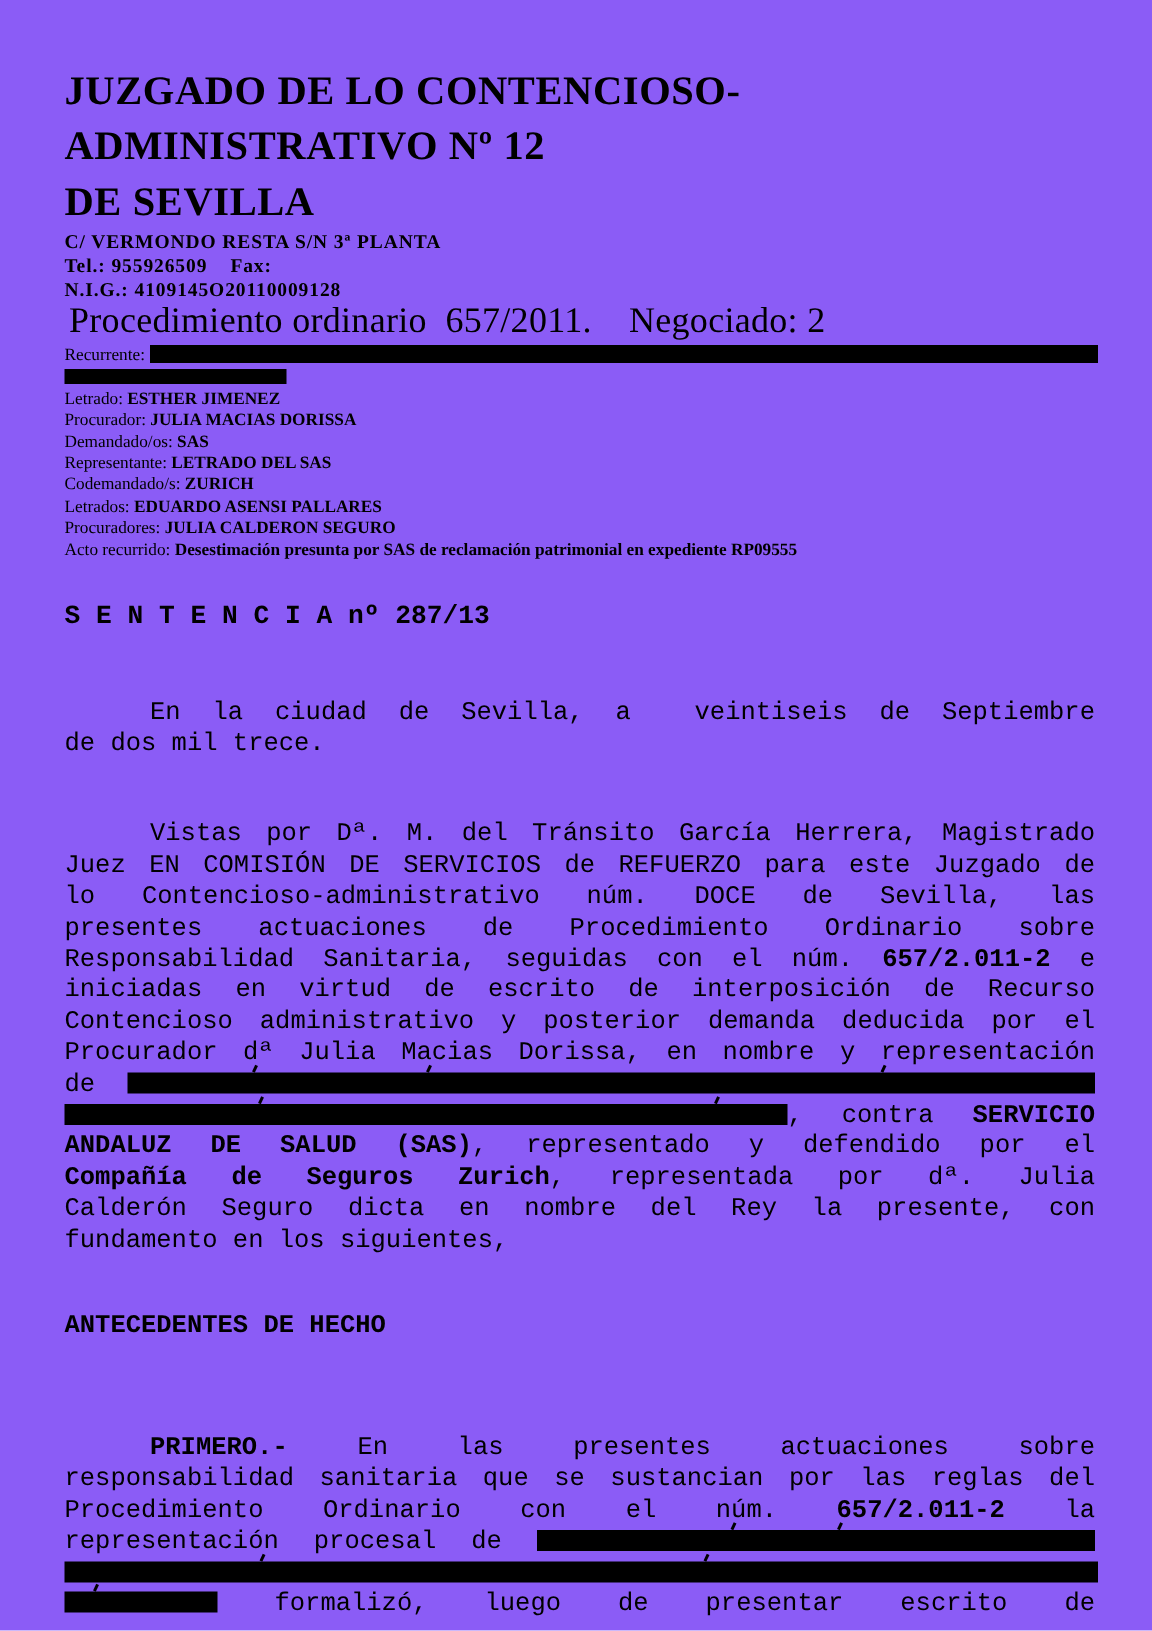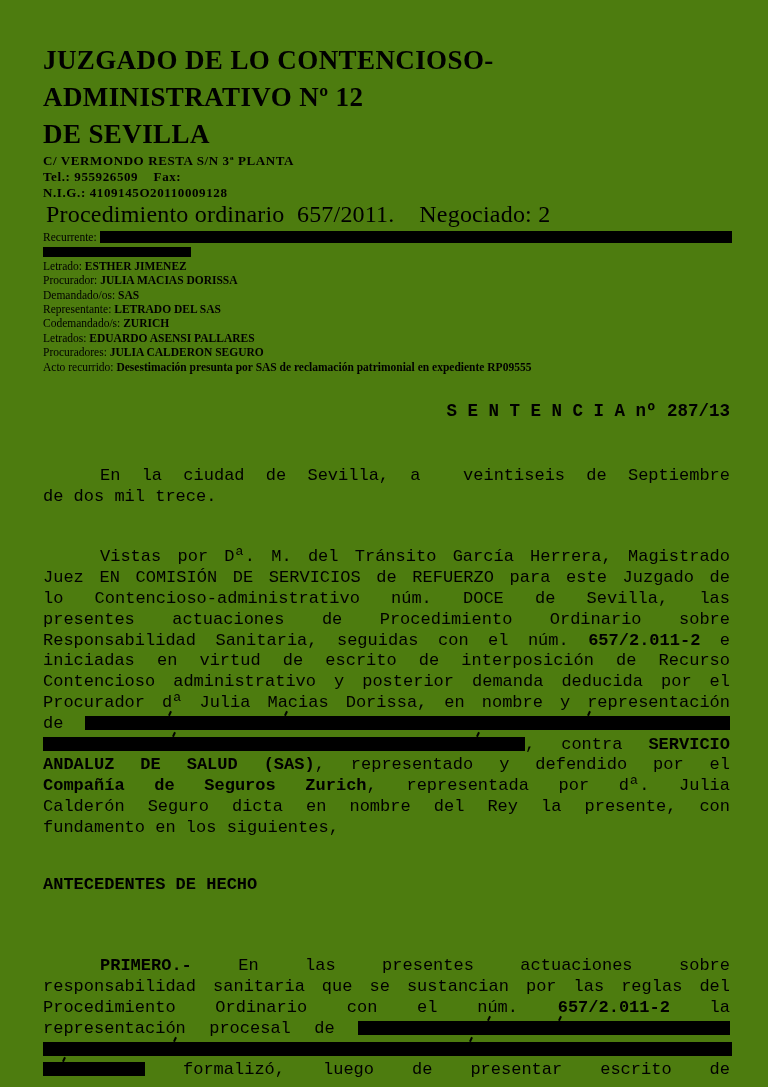--- a/index.html
+++ b/index.html
@@ -1,36 +1,36 @@
 <!DOCTYPE html>
 <html><head>
 <meta charset="utf-8">
 <style>
   html,body{margin:0;padding:0;background:#ffffff;}
-  .page{position:relative;width:768px;height:1087px;background:#4d7c0f;color:#000;overflow:hidden;}
+  .page{position:relative;width:768px;height:1087px;background:#8b5cf6;color:#000;overflow:hidden;}
 
   
   .header{padding:42px 30px 0 43px;font-family:"Liberation Serif",serif;}
   .court{font-weight:700;font-size:27px;line-height:37px;letter-spacing:0.4px;margin:0;}
   .hsmall{font-weight:700;font-size:13px;line-height:16px;letter-spacing:0.6px;white-space:pre-wrap;}
   .proc{font-weight:400;font-size:24px;line-height:20px;margin-top:3px;padding-left:3px;letter-spacing:0.2px;white-space:pre-wrap;}
 
   
   .parties{margin-top:6px;padding:0 25px 0 43px;font-family:"Liberation Serif",serif;font-size:11.5px;line-height:14.4px;}
   .prow{white-space:pre-wrap;}
   .prow .val{font-weight:700;}
   .predact{display:inline-block;background:#000;height:12px;vertical-align:-2px;}
 
   
   .docbody{padding:0 38px 0 43px;font-family:"Liberation Mono","DejaVu Sans Mono",monospace;font-size:17px;color:#000;}
   .bline{line-height:20.8px;white-space:pre-wrap;text-align:justify;text-align-last:justify;}
   .bline.left{text-align-last:left;}
   .bline.ind{text-indent:57px;}
   .b{font-weight:700;}
-  .sent-title{margin-top:27px;font-weight:700;font-size:17.5px;line-height:20.8px;text-align:right;white-space:pre-wrap;}
+  .sent-title{margin-top:27px;font-weight:700;font-size:17.5px;line-height:20.8px;text-align:left;white-space:pre-wrap;}
   .heading{margin-top:36px;font-weight:700;font-size:17px;line-height:20.8px;text-align:left;white-space:pre-wrap;}
   .p1{margin-top:44px;}
   .p2{margin-top:40px;}
   .p3{margin-top:61px;}
   .redact{display:inline-block;height:14px;background:#000;vertical-align:-2px;position:relative;}
   .accent{position:absolute;top:-5px;width:2px;height:5px;background:#000;transform:rotate(25deg);}
 </style>
 </head>
 <body>
 

